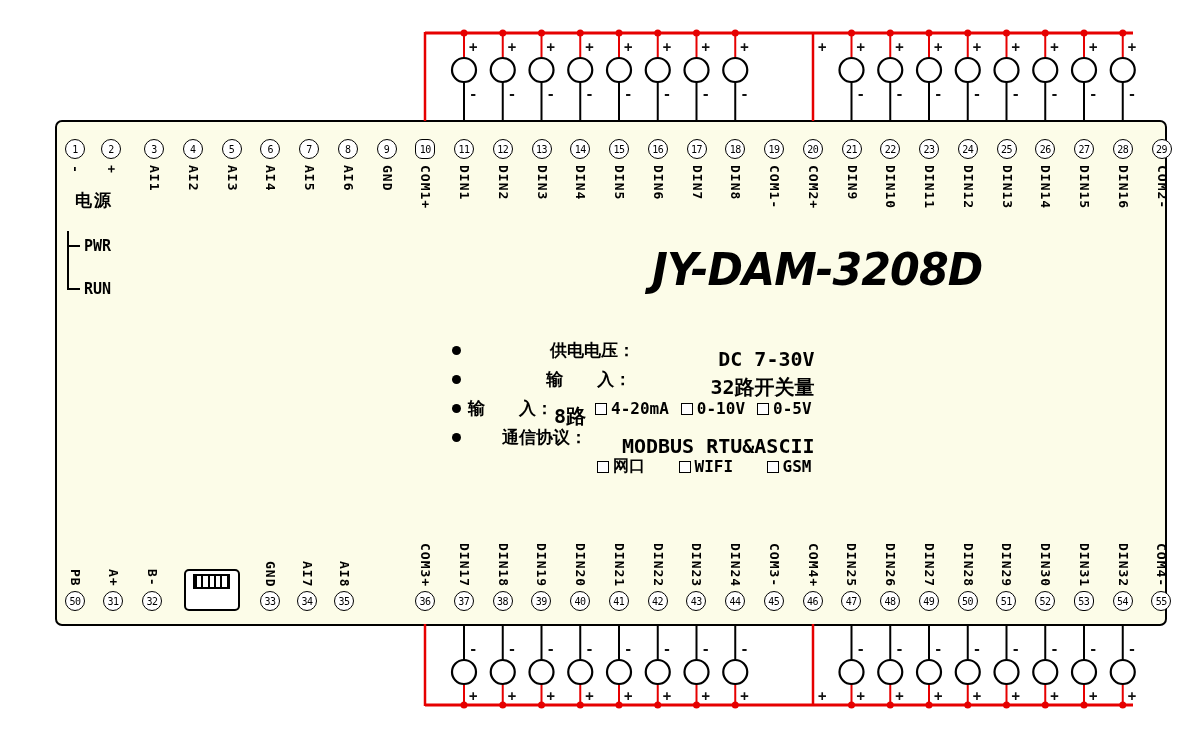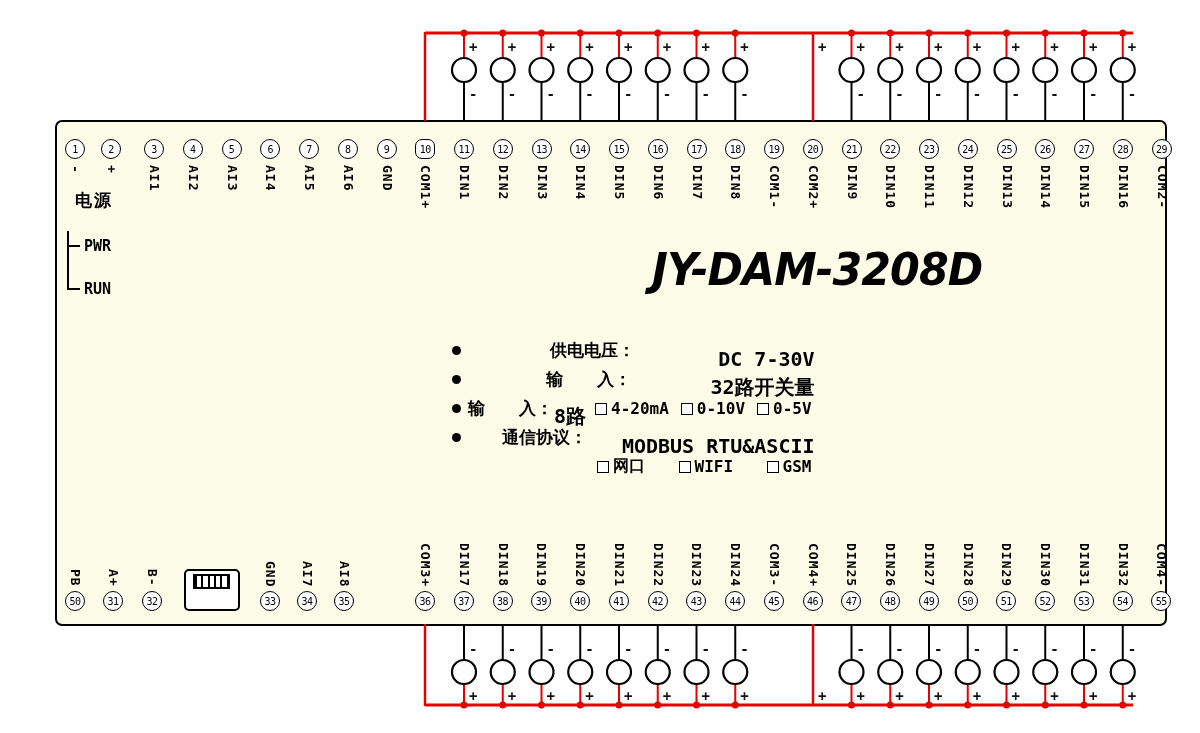--- a/index.html
+++ b/index.html
@@ -405,19 +405,19 @@
     <div class="term" style="left: 880px; top: 591px;">48</div>
     <div class="vlabel" style="left: 882px; bottom: 146px;">DIN26</div>
     <div class="term" style="left: 918.75px; top: 591px;">49</div>
     <div class="vlabel" style="left: 920.75px; bottom: 146px;">DIN27</div>
     <div class="term" style="left: 957.5px; top: 591px;">50</div>
     <div class="vlabel" style="left: 959.5px; bottom: 146px;">DIN28</div>
     <div class="term" style="left: 996.25px; top: 591px;">51</div>
     <div class="vlabel" style="left: 998.25px; bottom: 146px;">DIN29</div>
     <div class="term" style="left: 1035px; top: 591px;">52</div>
     <div class="vlabel" style="left: 1037px; bottom: 146px;">DIN30</div>
-    <div class="term" style="left: 1073.75px; top: 591px;">53</div>
+    <div class="term" style="left: 1073.75px; top: 591px; border-radius: 9px;">53</div>
     <div class="vlabel" style="left: 1075.75px; bottom: 146px;">DIN31</div>
     <div class="term" style="left: 1112.5px; top: 591px;">54</div>
     <div class="vlabel" style="left: 1114.5px; bottom: 146px;">DIN32</div>
     <div class="term" style="left: 1151.25px; top: 591px;">55</div>
     <div class="vlabel" style="left: 1153.25px; bottom: 146px;">COM4-</div>
   </div>
 
 </body></html>

